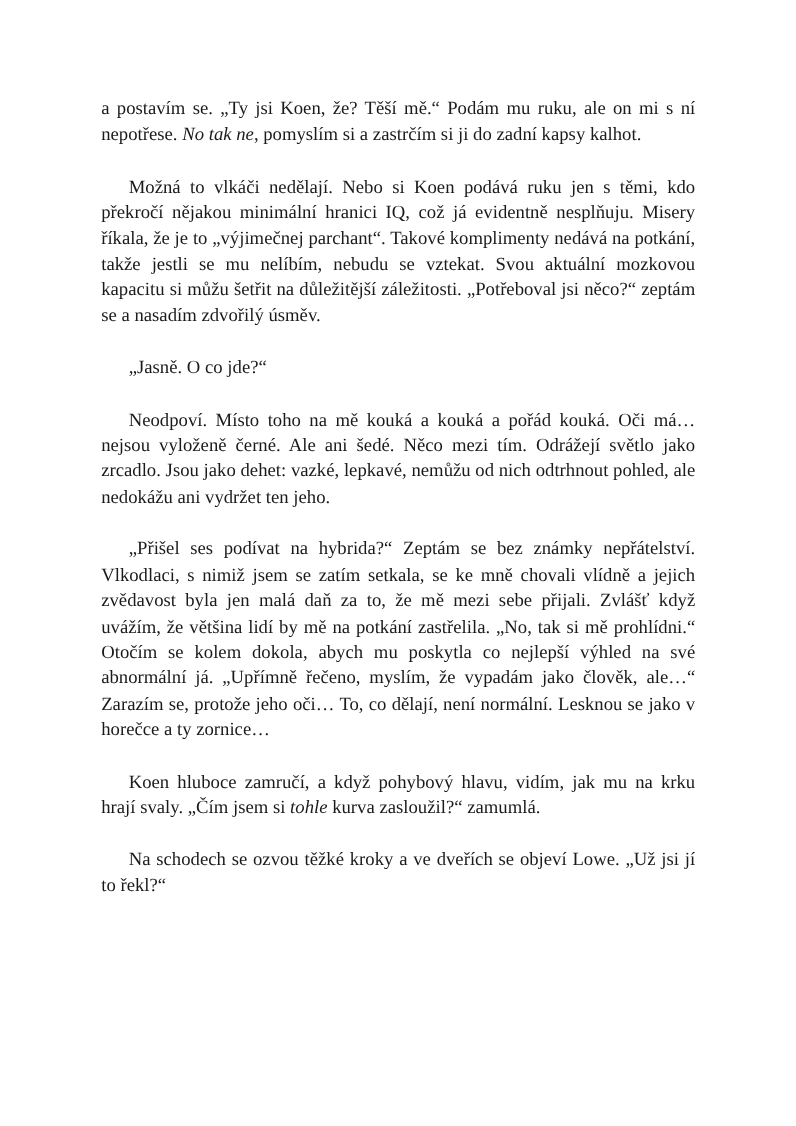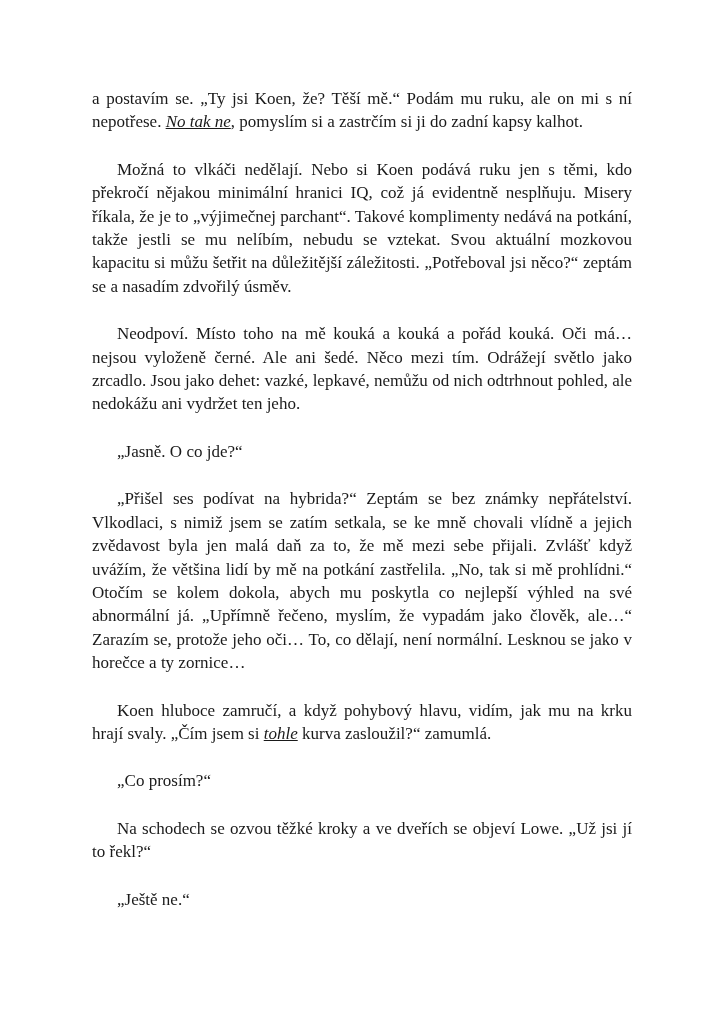--- a/index.html
+++ b/index.html
@@ -30,31 +30,28 @@
   .para {
     margin: 0 0 5px 0;
     padding: 0;
   }
   .para.indent {
     text-indent: 25px;
     margin-top: 24px;
   }
   .para em {
     font-style: italic;
-    text-decoration: underline;
   }
 </style>
 </head>
 <body>
 
 <div class="page">
   <div class="text-block" style="color: rgb(26, 26, 26);">
       <p class="para"><span>a postavím se. „Ty jsi Koen, že? Těší mě.“ Podám mu ruku, ale on mi s ní nepotřese. </span><em>No tak ne</em><span>, pomyslím si a zastrčím si ji do zadní kapsy kalhot.</span></p>
       <p class="para indent"><span>Možná to vlkáči nedělají. Nebo si Koen podává ruku jen s těmi, kdo překročí nějakou minimální hranici IQ, což já evidentně nesplňuju. Misery říkala, že je to „výjimečnej parchant“. Takové komplimenty nedává na potkání, takže jestli se mu nelíbím, nebudu se vztekat. Svou aktuální mozkovou kapacitu si můžu šetřit na důležitější záležitosti. „Potřeboval jsi něco?“ zeptám se a nasadím zdvořilý úsměv.</span></p>
+      <p class="para indent"><span>„Jasně. O co jde?“</span></p>
       <p class="para indent"><span>Neodpoví. Místo toho na mě kouká a kouká a pořád kouká. Oči má… nejsou vyloženě černé. Ale ani šedé. Něco mezi tím. Odrážejí světlo jako zrcadlo. Jsou jako dehet: vazké, lepkavé, nemůžu od nich odtrhnout pohled, ale nedokážu ani vydržet ten jeho.</span></p>
-      <p class="para indent"><span>„Jasně. O co jde?“</span></p>
       <p class="para indent"><span>„Přišel ses podívat na hybrida?“ Zeptám se bez známky nepřátelství. Vlkodlaci, s nimiž jsem se zatím setkala, se ke mně chovali vlídně a jejich zvědavost byla jen malá daň za to, že mě mezi sebe přijali. Zvlášť když uvážím, že většina lidí by mě na potkání zastřelila. „No, tak si mě prohlídni.“ Otočím se kolem dokola, abych mu poskytla co nejlepší výhled na své abnormální já. „Upřímně řečeno, myslím, že vypadám jako člověk, ale…“ Zarazím se, protože jeho oči… To, co dělají, není normální. Lesknou se jako v horečce a ty zornice…</span></p>
       <p class="para indent"><span>Koen hluboce zamručí, a když pohybový hlavu, vidím, jak mu na krku hrají svaly. „Čím jsem si </span><em>tohle</em><span> kurva zasloužil?“ zamumlá.</span></p>
-      <p class="para indent"><span>„Co prosím?“</span></p>
       <p class="para indent"><span>Na schodech se ozvou těžké kroky a ve dveřích se objeví Lowe. „Už jsi jí to řekl?“</span></p>
-      <p class="para indent"><span>„Ještě ne.“</span></p>
     </div>
 </div>
 
 </body></html>

